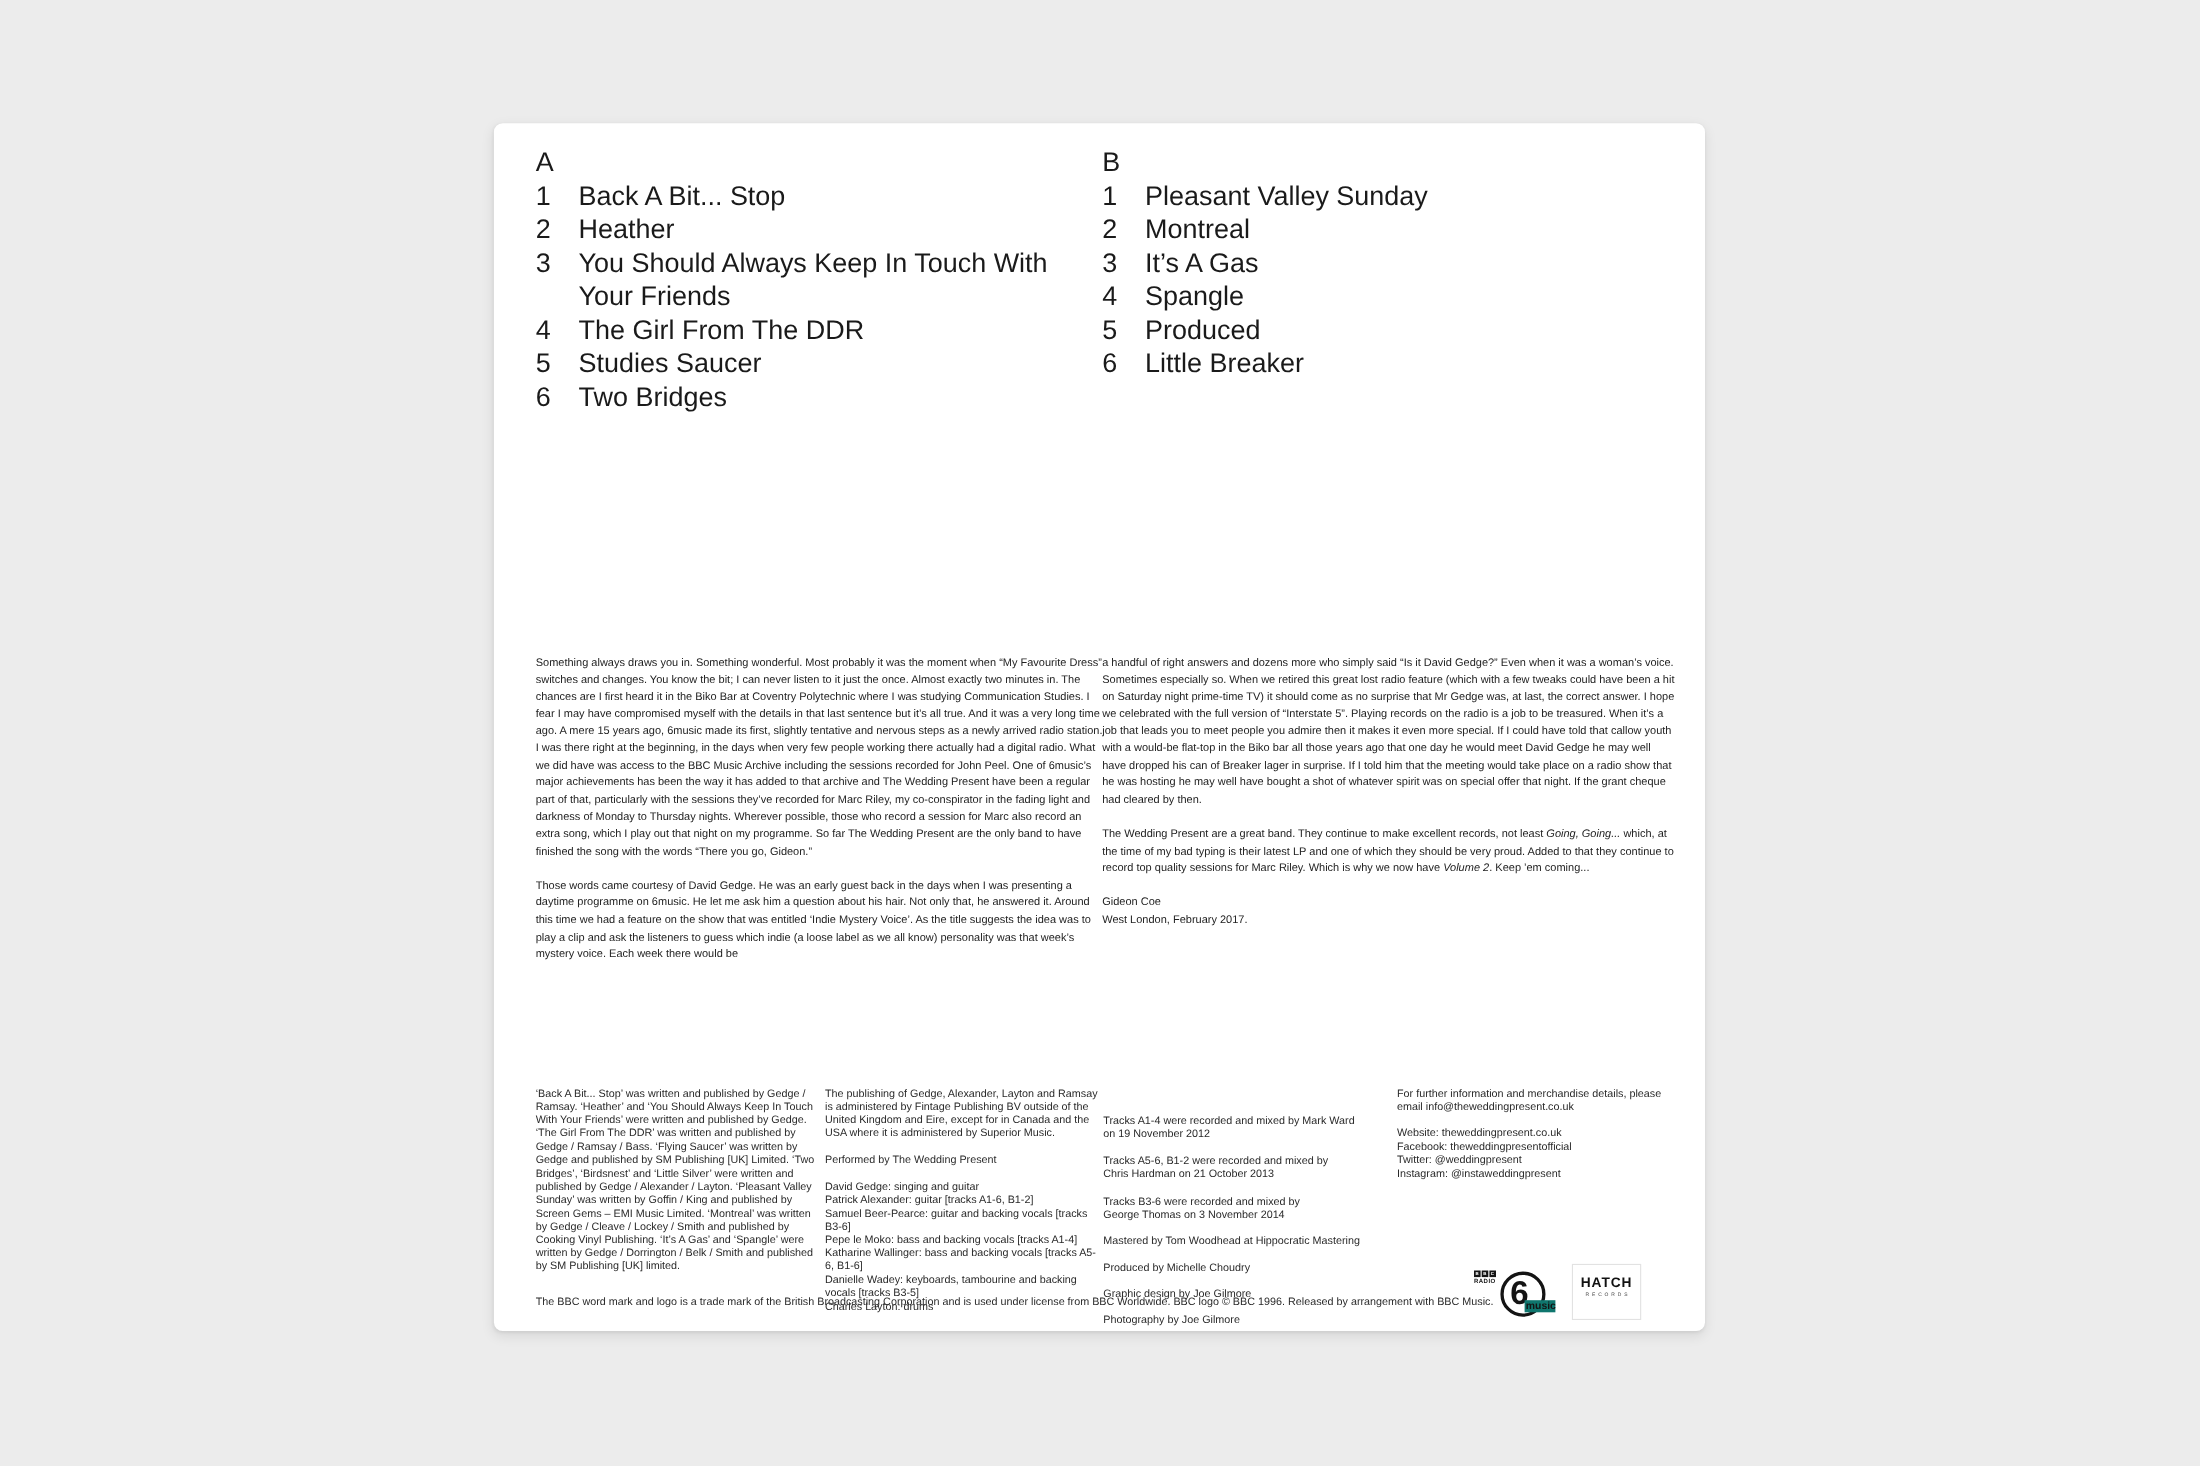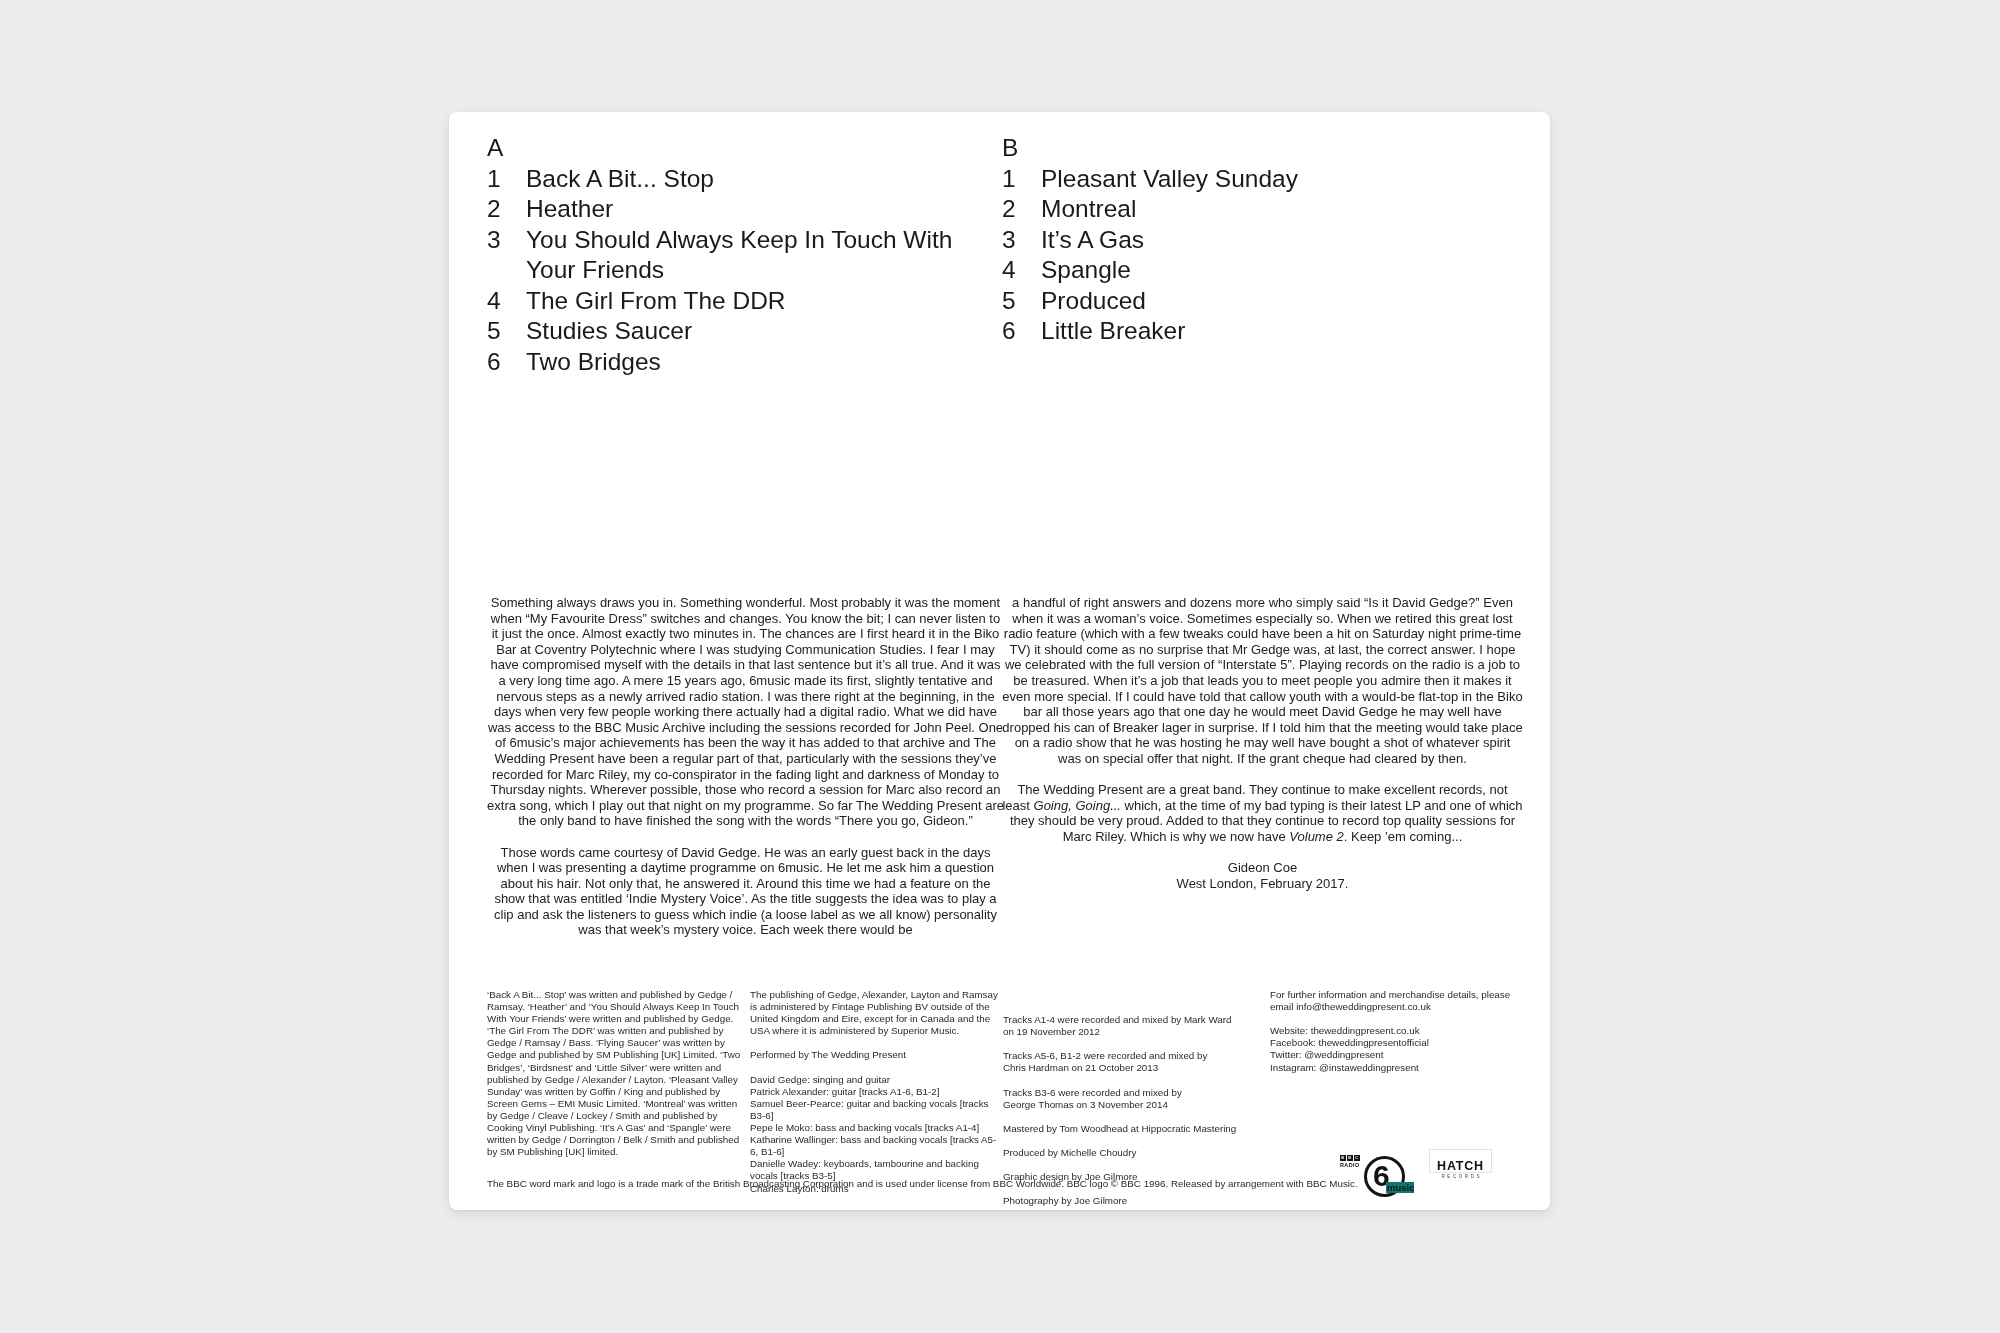--- a/index.html
+++ b/index.html
@@ -12,21 +12,21 @@
   
   .side { position:absolute; top:21px; color:#1a1a1a; }
   .side-a { left:38px; }
   .side-b { left:553px; }
   .side-label { font-size:24.5px; line-height:30.5px; }
   .track { display:flex; font-size:24.5px; line-height:30.5px; }
   .track-num { flex:0 0 39px; width:39px; }
   .track-title { white-space:pre-line; }
 
   
-  .notes { position:absolute; top:483px; width:517px; font-size:13px; line-height:15.6px; color:#222;text-align:center; }
+  .notes { position:absolute; top:483px; width:517px; font-size:10px; line-height:15.6px; color:#222; }
   .notes-col1 { left:38px; }
   .notes-col2 { left:553px; width:521px; }
   .notes p { margin:0 0 15.6px 0; }
   .notes p:last-child { margin-bottom:0; }
   .sig { white-space:pre-line; }
   .it { font-style:italic; }
 
   
   .credits { position:absolute; top:877px; font-size:9.8px; line-height:12.1px; color:#2a2a2a; white-space:pre-line; }
   .credits.c1 { left:38px;  width:254px; }
@@ -41,21 +41,21 @@
   .bbc-blocks { position:absolute; left:0; top:15px; display:flex; gap:1.5px; }
   .bbc-block { width:5.5px; height:5.5px; background:#141414; color:#fff; font-size:4px; font-weight:bold;
                line-height:5.5px; text-align:center; overflow:hidden; }
   .bbc-radio { position:absolute; left:0; top:22px; font-size:5.5px; font-weight:bold; letter-spacing:0.4px; color:#141414; }
   .bbc-circle { position:absolute; left:24px; top:16px; width:41px; height:41px; border:3px solid #141414; border-radius:50%; }
   .bbc-six { position:absolute; left:33px; top:19px; font-size:30px; font-weight:bold; color:#141414; }
   .bbc-music { position:absolute; left:46px; top:42px; font-size:9.5px; font-weight:bold; color:#141414;
                background:#0f766e; padding-left:1px; }
 
   
-  .hatch { position:absolute; left:980px; top:1037px; width:63px; height:24px; background:#fff;
+  .hatch { position:absolute; left:980px; top:1037px; width:63px; height:51px; background:#fff;
            border:1px solid #e2e2e2; text-align:center; }
   .hatch-name { margin-top:9px; font-size:12.5px; font-weight:bold; letter-spacing:0.8px; color:#111; }
   .hatch-sub { margin-top:1px; font-size:4.5px; letter-spacing:2.6px; color:#444; text-indent:2.6px; }
 </style>
 </head>
 <body>
 
 <div class="stage">
   <div class="card">
 

